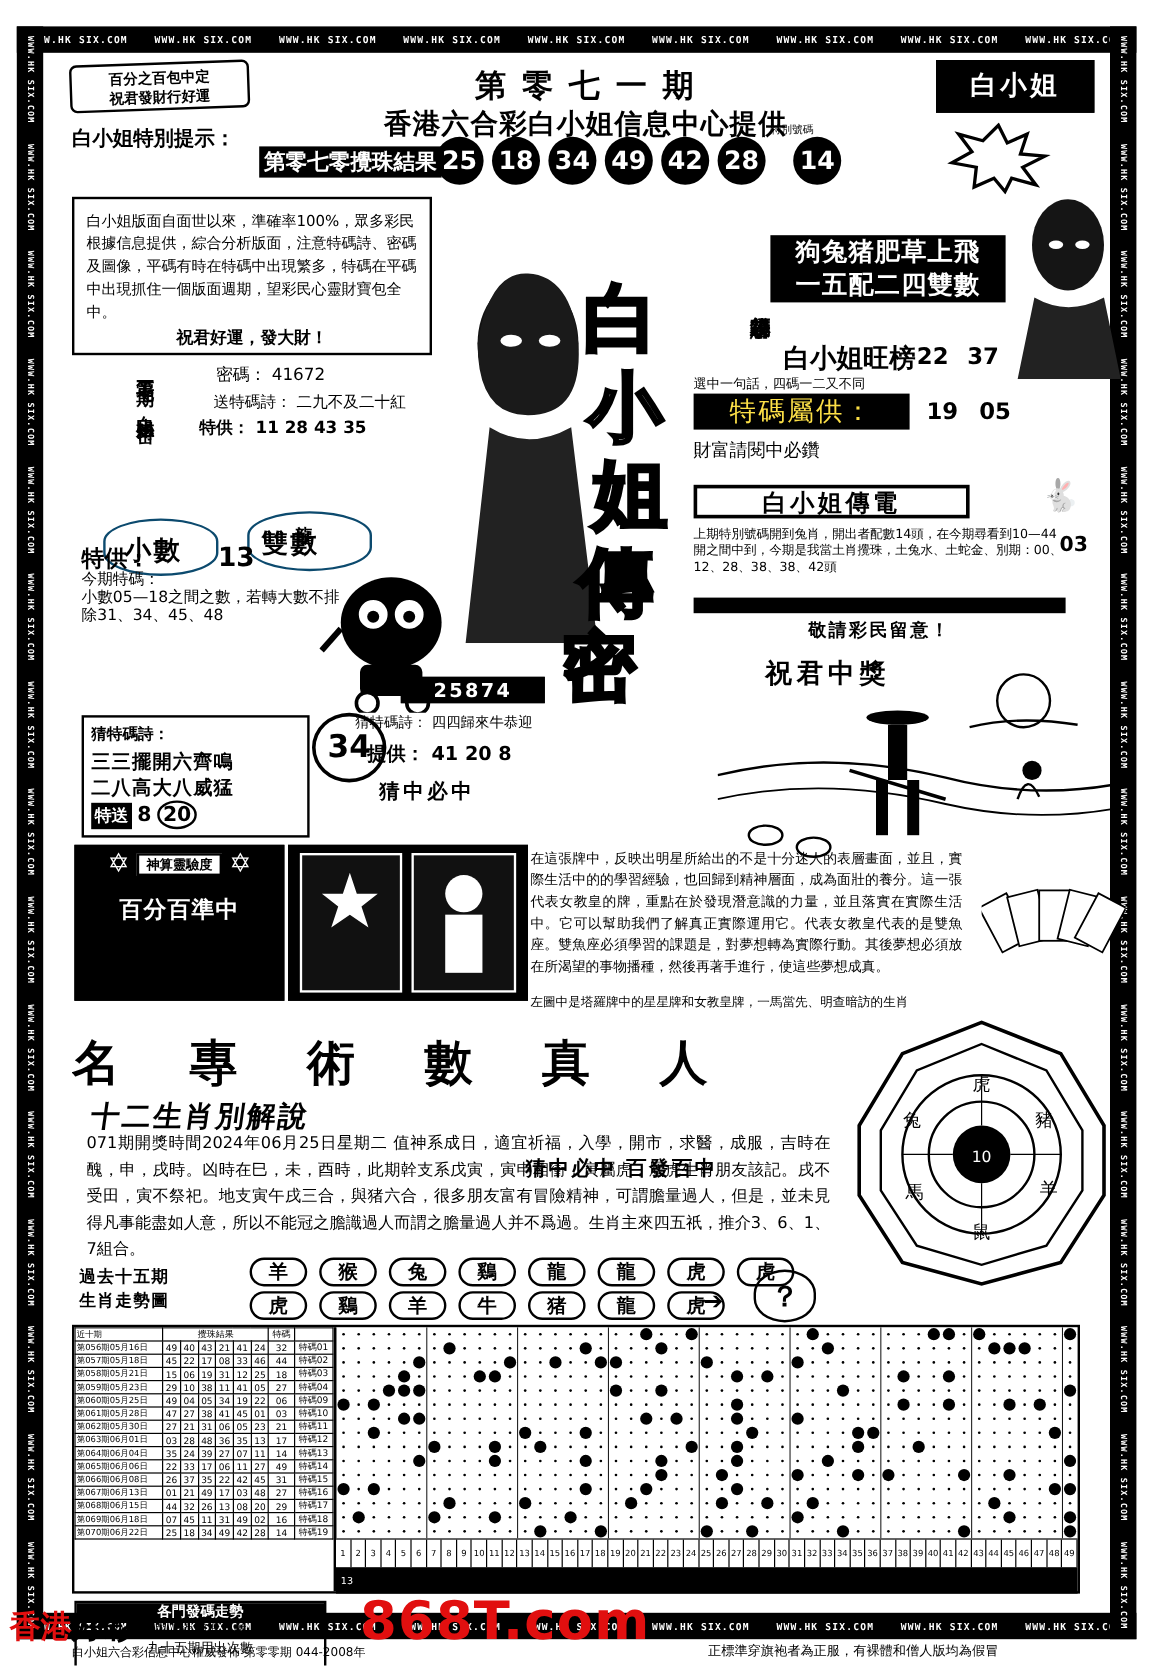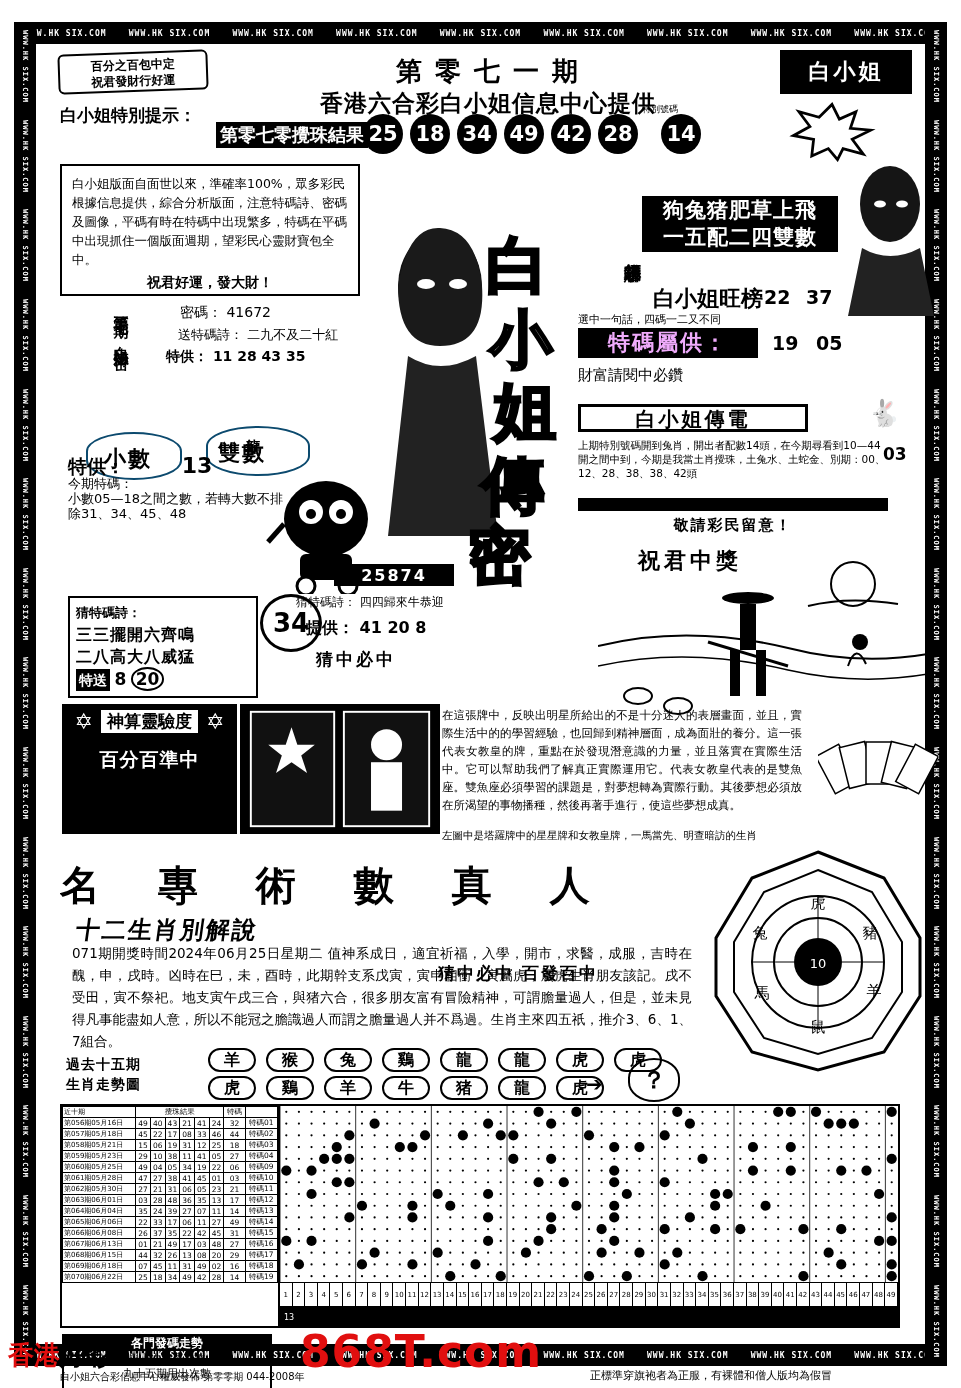--- a/index.html
+++ b/index.html
@@ -131,21 +131,21 @@
   .guess-box .snd { background:#000; color:#fff; display:inline-block; padding:0 3px; font-weight:bold;}
 
   .tarot {
     position:absolute; left:24px; top:658px; width:175px; height:130px;
     border:2px solid #000; background:#000; color:#fff; text-align:center;
   }
   .tarot .t {
     font-size:24px; font-weight:bold; padding-top:4px; letter-spacing:1px;
   }
   .tarot .m {
-    background:#fff; color:#000; margin:4px 8px; font-size:17px; font-weight:bold;
+    background:#fff; color:#000; margin:4px 8px; font-size:11px; font-weight:bold;
     border:2px solid #000;
   }
   .tarot .b { font-size:19px; font-weight:bold; letter-spacing:1px; }
 
   .tarot-img {
     position:absolute; left:202px; top:658px; width:200px; height:130px;
     border:2px solid #000; background:#000;
   }
 
   
@@ -184,21 +184,21 @@
     font-size:21px; font-weight:bold; line-height:27px; letter-spacing:1px;
     padding-top:1px;
   }
   .rb2 {
     position:absolute; left:540px; top:238px; width:260px;
     font-size:22px; font-weight:bold; text-align:center;
   }
   .rb3 { position:absolute; left:540px; top:266px; width:230px; font-size:11px; }
   .rb4 {
     position:absolute; left:540px; top:282px; width:180px; height:30px;
-    background:#000; color:#f0abfc; font-size:22px; font-weight:bold;
+    background:#000; color:#fde047; font-size:22px; font-weight:normal;
     text-align:center; letter-spacing:2px;
   }
   .rnum { position:absolute; font-size:19px; font-weight:bold; }
 
   .chuandian {
     position:absolute; left:540px; top:358px; width:230px; height:28px;
     border:3px solid #000; text-align:center; font-size:20px; font-weight:bold;
     line-height:24px; letter-spacing:3px;
   }
   .cd-body {

